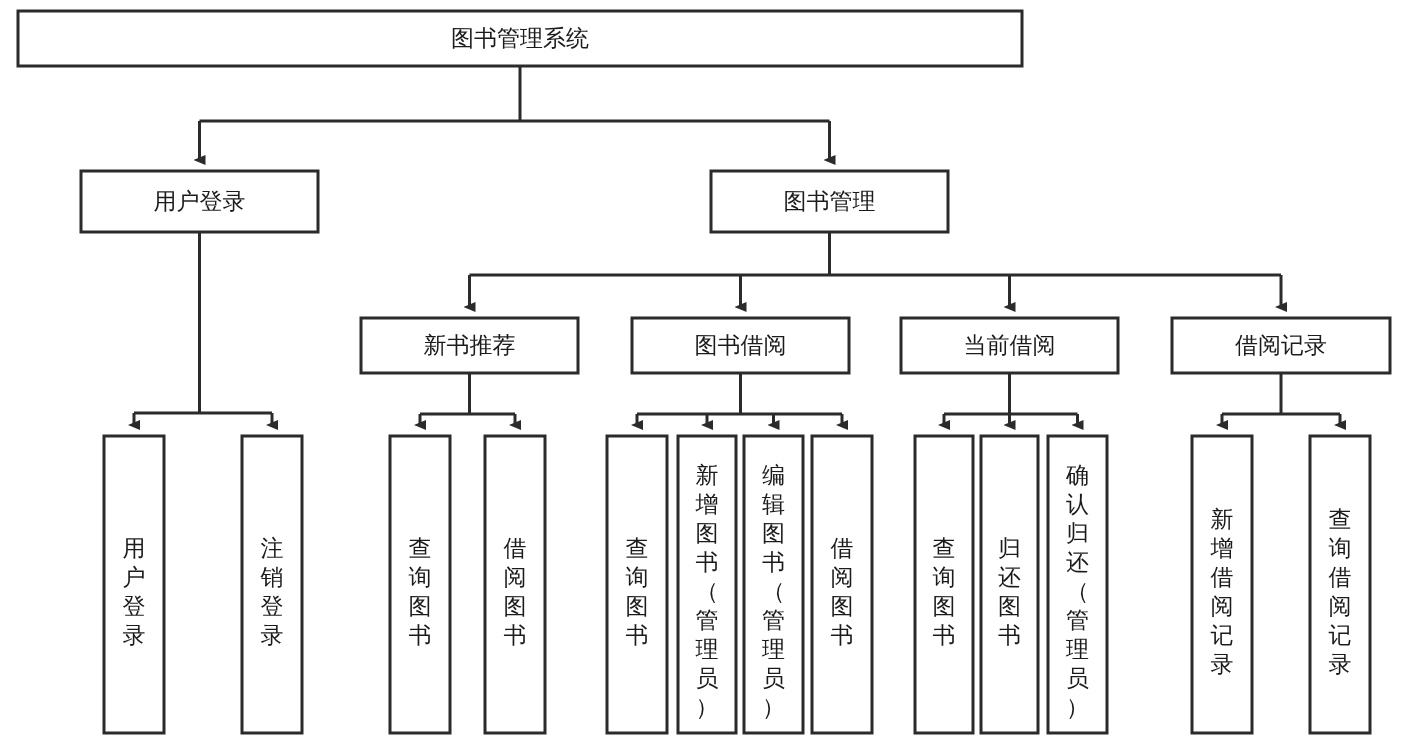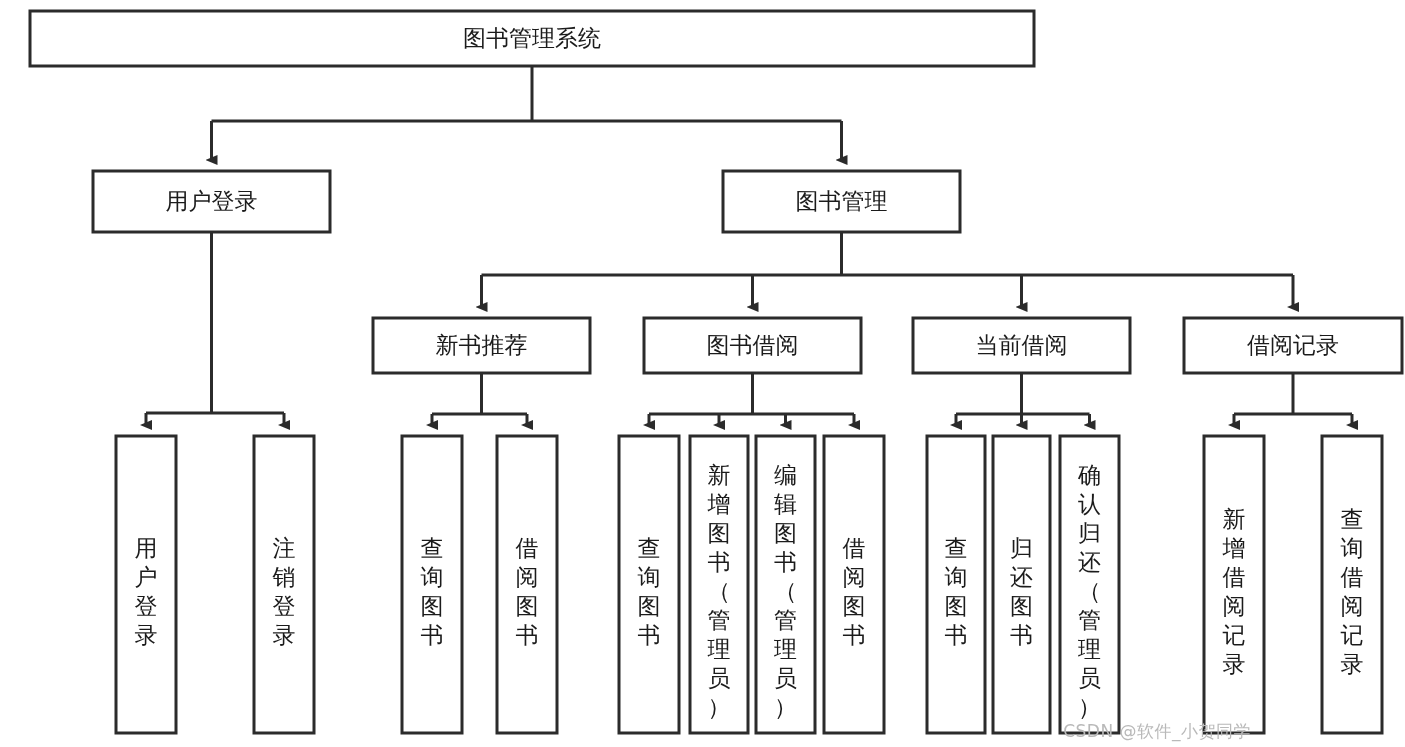--- a/index.html
+++ b/index.html
@@ -1,20 +1,20 @@
 <!DOCTYPE html>
 <html><head>
 <meta charset="utf-8">
 <style>
   html,body{margin:0;padding:0;background:#ffffff;}
   body{
     font-family:"DejaVu Sans","Liberation Sans",sans-serif;
     width:1405px;height:747px;overflow:hidden;position:relative;
   }
-  #stage{position:relative;width:1247px;height:747px;background:#fff;margin-left:12px;}
+  #stage{position:relative;width:1247px;height:747px;background:#fff;}
   svg.diagram{position:absolute;left:0;top:0;width:1405px;height:747px;}
   .node-rect{fill:#ffffff;stroke:#2b2b2b;stroke-width:3;}
   .node-label{
     font-family:"DejaVu Sans","Liberation Sans",sans-serif;
     fill:#1b1b1b;font-size:23px;text-anchor:middle;dominant-baseline:middle;
   }
   .link{stroke:#2b2b2b;stroke-width:3;fill:none;}
   .watermark{
     position:absolute;right:8px;bottom:4px;
     font-family:"DejaVu Sans","Liberation Sans",sans-serif;
@@ -201,14 +201,13 @@
           <rect x="1310" y="436" width="60" height="297" class="node-rect" rx="0"></rect>
           <text x="1340" y="520.12" class="node-label" font-size="25">查</text>
           <text x="1340" y="549.12" class="node-label" font-size="25">询</text>
           <text x="1340" y="578.12" class="node-label" font-size="25">借</text>
           <text x="1340" y="607.12" class="node-label" font-size="25">阅</text>
           <text x="1340" y="636.12" class="node-label" font-size="25">记</text>
           <text x="1340" y="665.12" class="node-label" font-size="25">录</text>
         </g>
       </g>
   </svg>
-  <div class="watermark">CSDN @软件_小贺同学</div>
 </div>
 
 </body></html>

